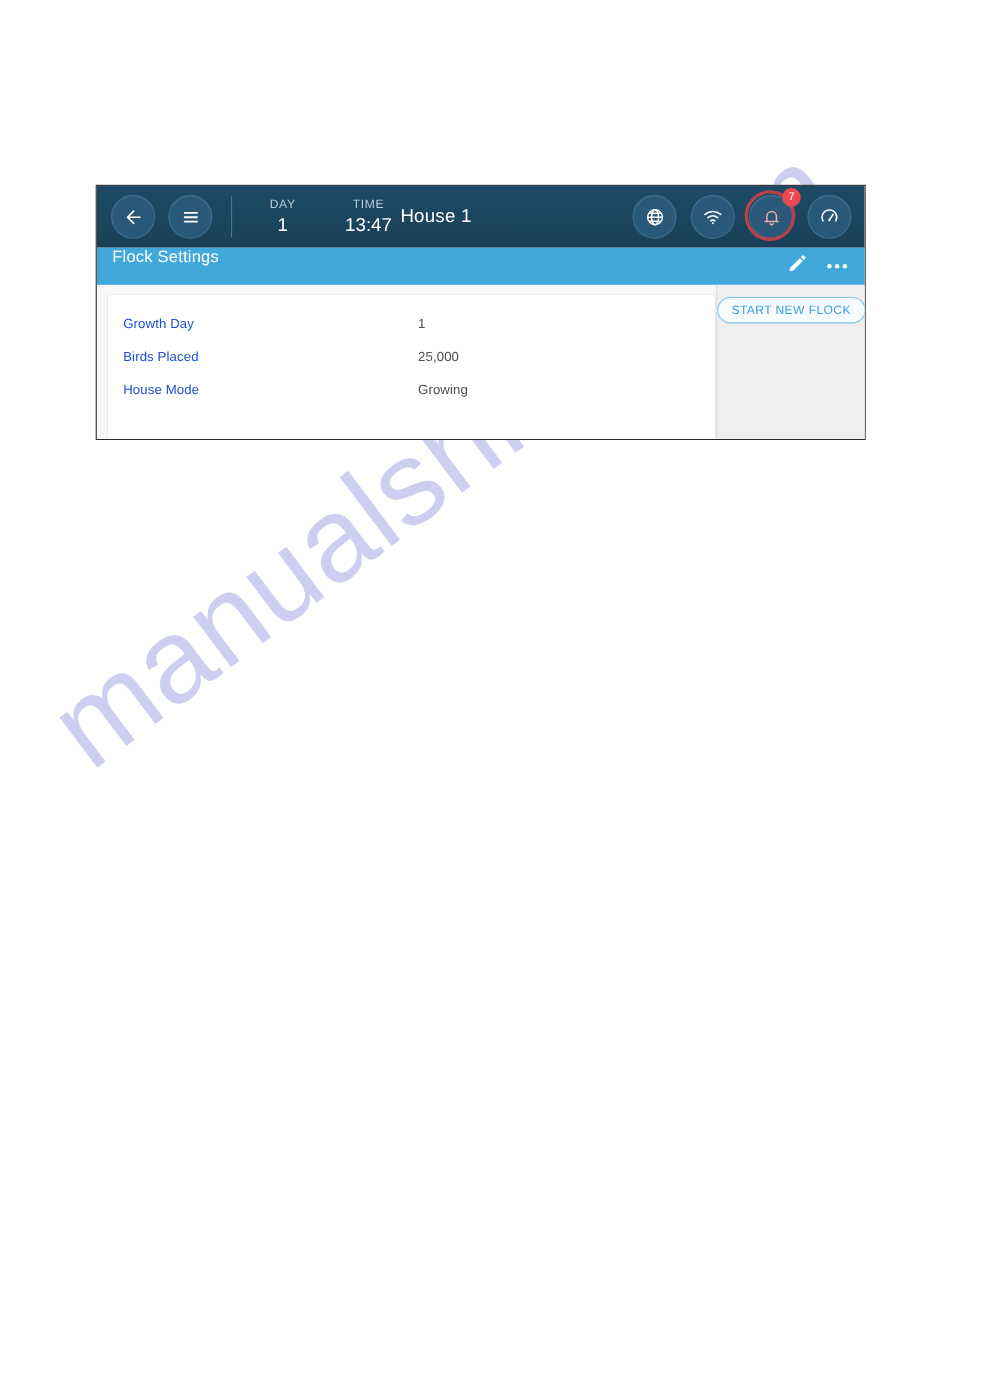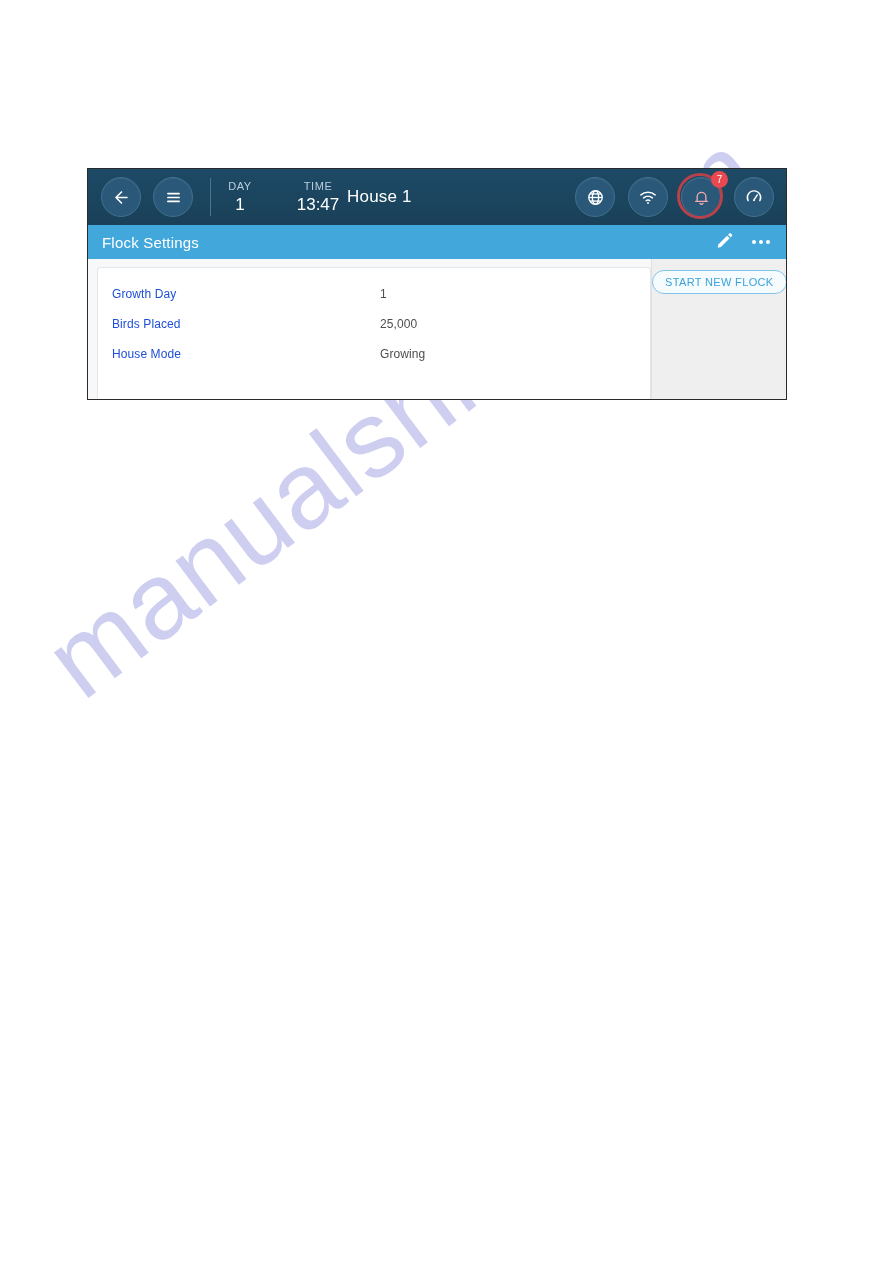--- a/index.html
+++ b/index.html
@@ -89,21 +89,21 @@
     margin: 0 16px 0 17px;
     flex: 0 0 auto;
   }
 
   .daytime {
     display: flex;
     align-items: flex-start;
     flex: 0 0 auto;
   }
   .dt-col { text-align: center; }
-  .dt-col.day { min-width: 26px; }
+  .dt-col.day { min-width: 26px; margin-left: 17px; }
   .dt-col.time { min-width: 58px; margin-left: 36px; }
   .dt-lbl {
     font-size: 11px;
     color: #b9cedd;
     letter-spacing: .6px;
     line-height: 14px;
     font-weight: 400;
   }
   .dt-val {
     font-size: 17px;
@@ -156,21 +156,20 @@
     font-weight: 400;
     padding: 0 3px;
     box-sizing: border-box;
   }
 
   
   .subbar {
     height: 34px;
     background: #42a8dc;
     display: flex;
-    align-items: center;
     padding: 0 16px 0 14px;
     box-sizing: border-box;
     gap: 32px;
   }
   .subbar-title {
     color: #ffffff;
     font-size: 15px;
     font-weight: 400;
     letter-spacing: .2px;
     flex: 1 1 auto;

